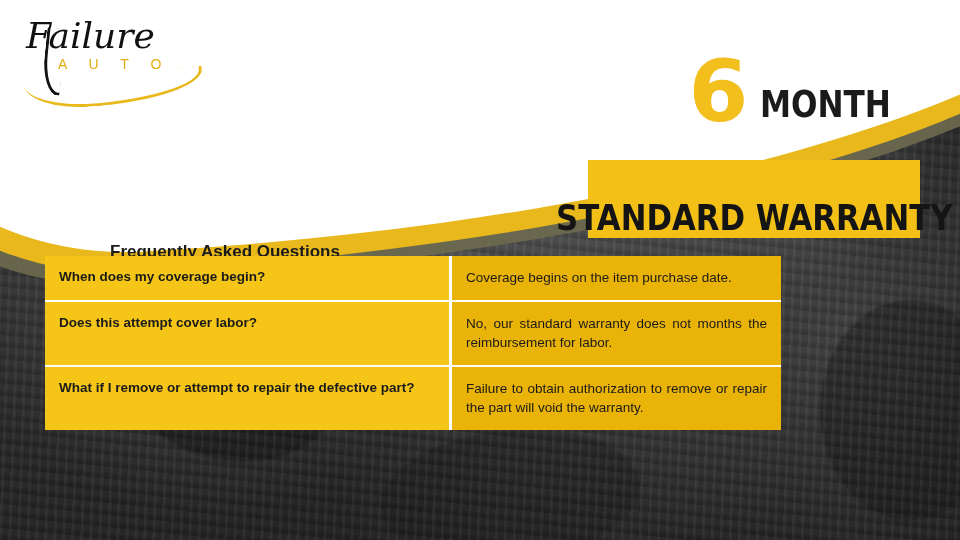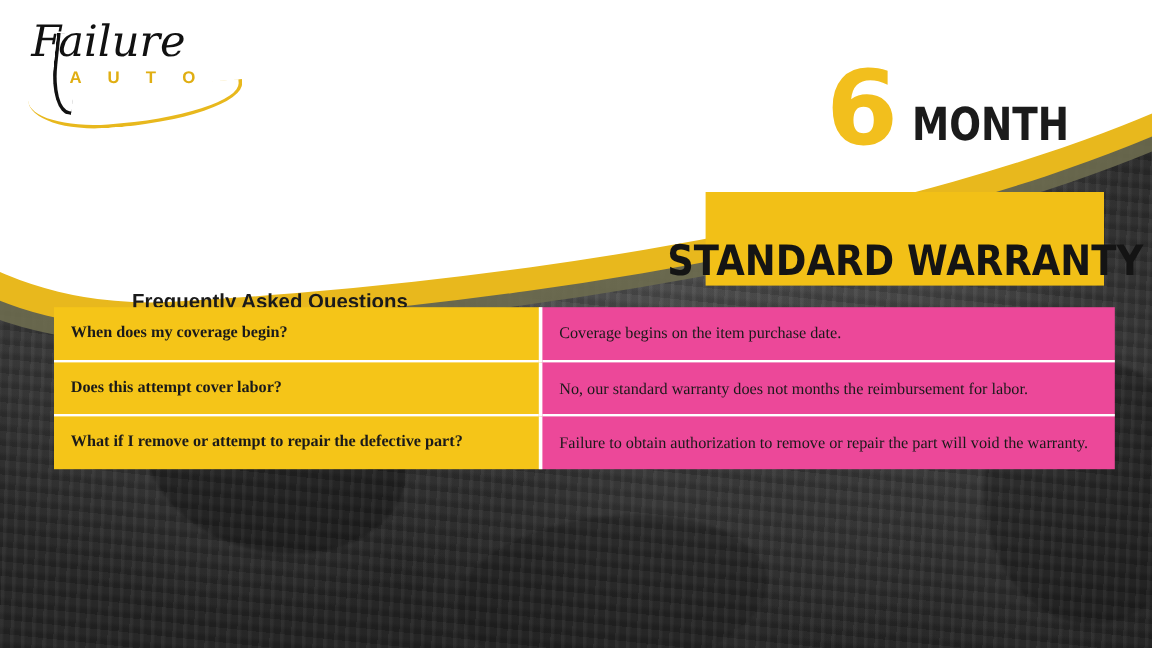--- a/index.html
+++ b/index.html
@@ -106,21 +106,21 @@
     letter-spacing: 0px;
     line-height: 1;
     padding-left: 8px;
   }
   .logo-sub {
     margin-top: 2px;
     padding-left: 40px;
     font-size: 14px;
     letter-spacing: 9px;
     color: #e0ae12;
-    font-weight: bold;
+    font-weight: normal;
   }
   .logo-swash {
     position: absolute;
     left: 6px;
     top: 54px;
     width: 176px;
     height: 30px;
     border-bottom: 3px solid #e8b81d;
     border-right: 3px solid #e8b81d;
     border-bottom-right-radius: 70% 100%;
@@ -194,40 +194,39 @@
     top: 230px;
     font-size: 17px;
     font-weight: bold;
     color: #1a1a1a;
     margin-top: 12px;
   }
   .faq-table {
     position: absolute;
     left: 45px;
     top: 256px;
-    width: 884px;
+    width: 736px;
     border-collapse: collapse;
-    font-family: Liberation Serif, serif;
   }
   .faq-table td {
     vertical-align: top;
     padding: 12px 14px;
     border-bottom: 2px solid #ffffff;
   }
   .faq-q {
     width: 376px;
     background: #f5c518;
     font-weight: bold;
     font-size: 13.5px;
     color: #1a1a1a;
     line-height: 1.35;
     border-right: 3px solid #ffffff;
   }
   .faq-a {
-    background: #ec4899;
+    background: #eab308;
     font-size: 13.5px;
     color: #1a1a1a;
     line-height: 1.45;
     text-align: justify;
   }
   .faq-table tr:last-child td { border-bottom: none; }
 </style>
 </head>
 <body>
 

